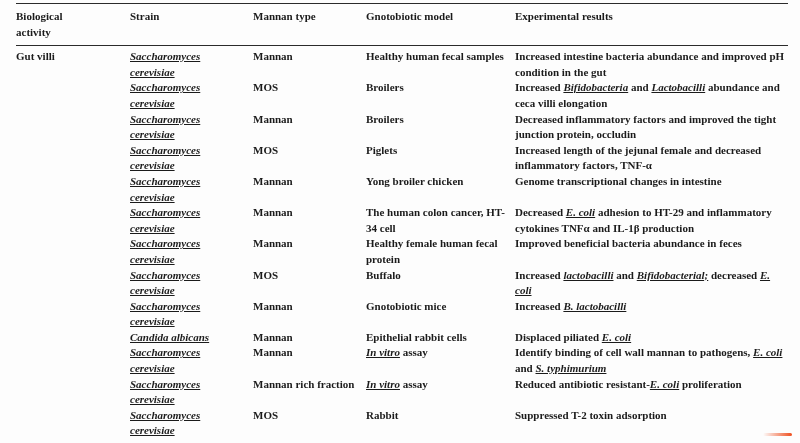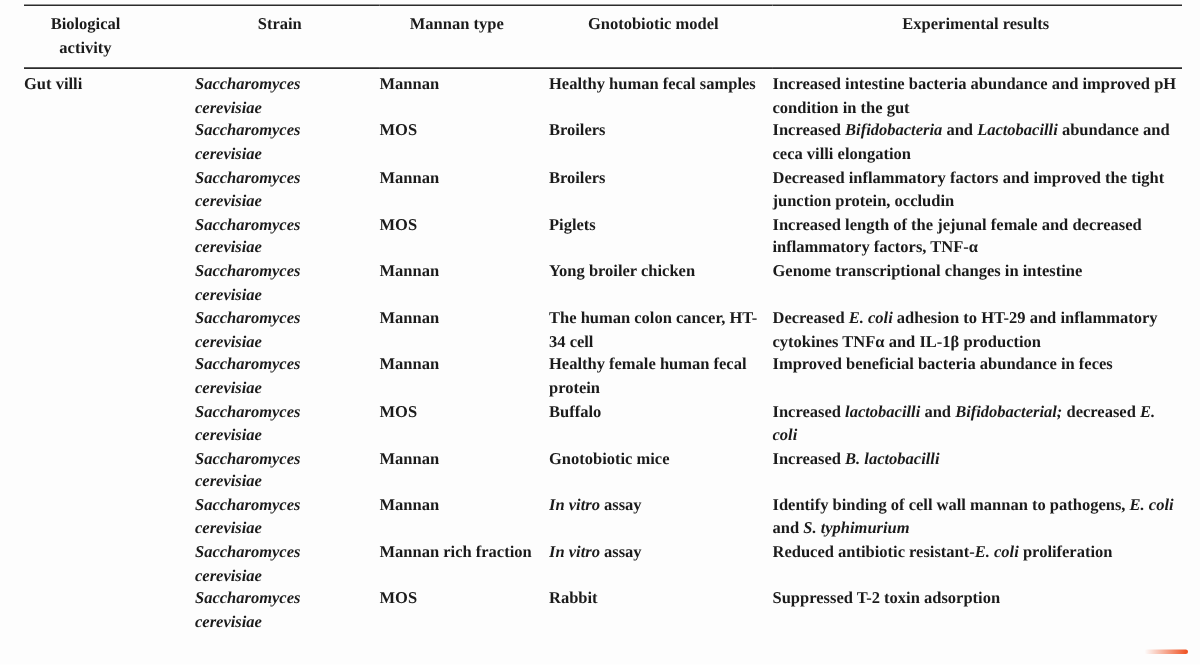--- a/index.html
+++ b/index.html
@@ -40,26 +40,25 @@
     text-align: left;
     vertical-align: top;
     font-weight: 600;
     padding: 0 10px 0 0;
     overflow: hidden;
   }
   table.results-table thead th {
     padding-top: 5px;
     padding-bottom: 5px;
     border-bottom: 1.5px solid var(--rule);
-    text-align: center;
   }
   table.results-table thead th:first-child { padding-right: 32px; }
   table.results-table td:last-child, table.results-table th:last-child { padding-right: 2px; }
   table.results-table tbody tr:first-child td { padding-top: 3px; }
-  i { font-style: italic; }
+  i { font-style: italic; text-decoration: underline; }
   .red-artifact {
     position: absolute;
     left: 763px;
     top: 433px;
     width: 29px;
     height: 3px;
     border-radius: 1.5px;
     background: linear-gradient(to right, rgba(239,79,31,0), var(--artifact));
   }
 </style>
@@ -144,20 +143,27 @@
     </tr>
         <tr>
       <td></td>
       <td><i>Saccharomyces cerevisiae</i></td>
       <td>Mannan</td>
       <td>Gnotobiotic mice</td>
       <td>Increased <i>B. lactobacilli</i></td>
     </tr>
         <tr>
       <td></td>
+      <td><i>Candida albicans</i></td>
+      <td>Mannan</td>
+      <td>Epithelial rabbit cells</td>
+      <td>Displaced piliated <i>E. coli</i></td>
+    </tr>
+        <tr>
+      <td></td>
       <td><i>Saccharomyces cerevisiae</i></td>
       <td>Mannan</td>
       <td><i>In vitro</i> assay</td>
       <td>Identify binding of cell wall mannan to pathogens, <i>E. coli</i> and <i>S. typhimurium</i></td>
     </tr>
         <tr>
       <td></td>
       <td><i>Saccharomyces cerevisiae</i></td>
       <td>Mannan rich fraction</td>
       <td><i>In vitro</i> assay</td>

